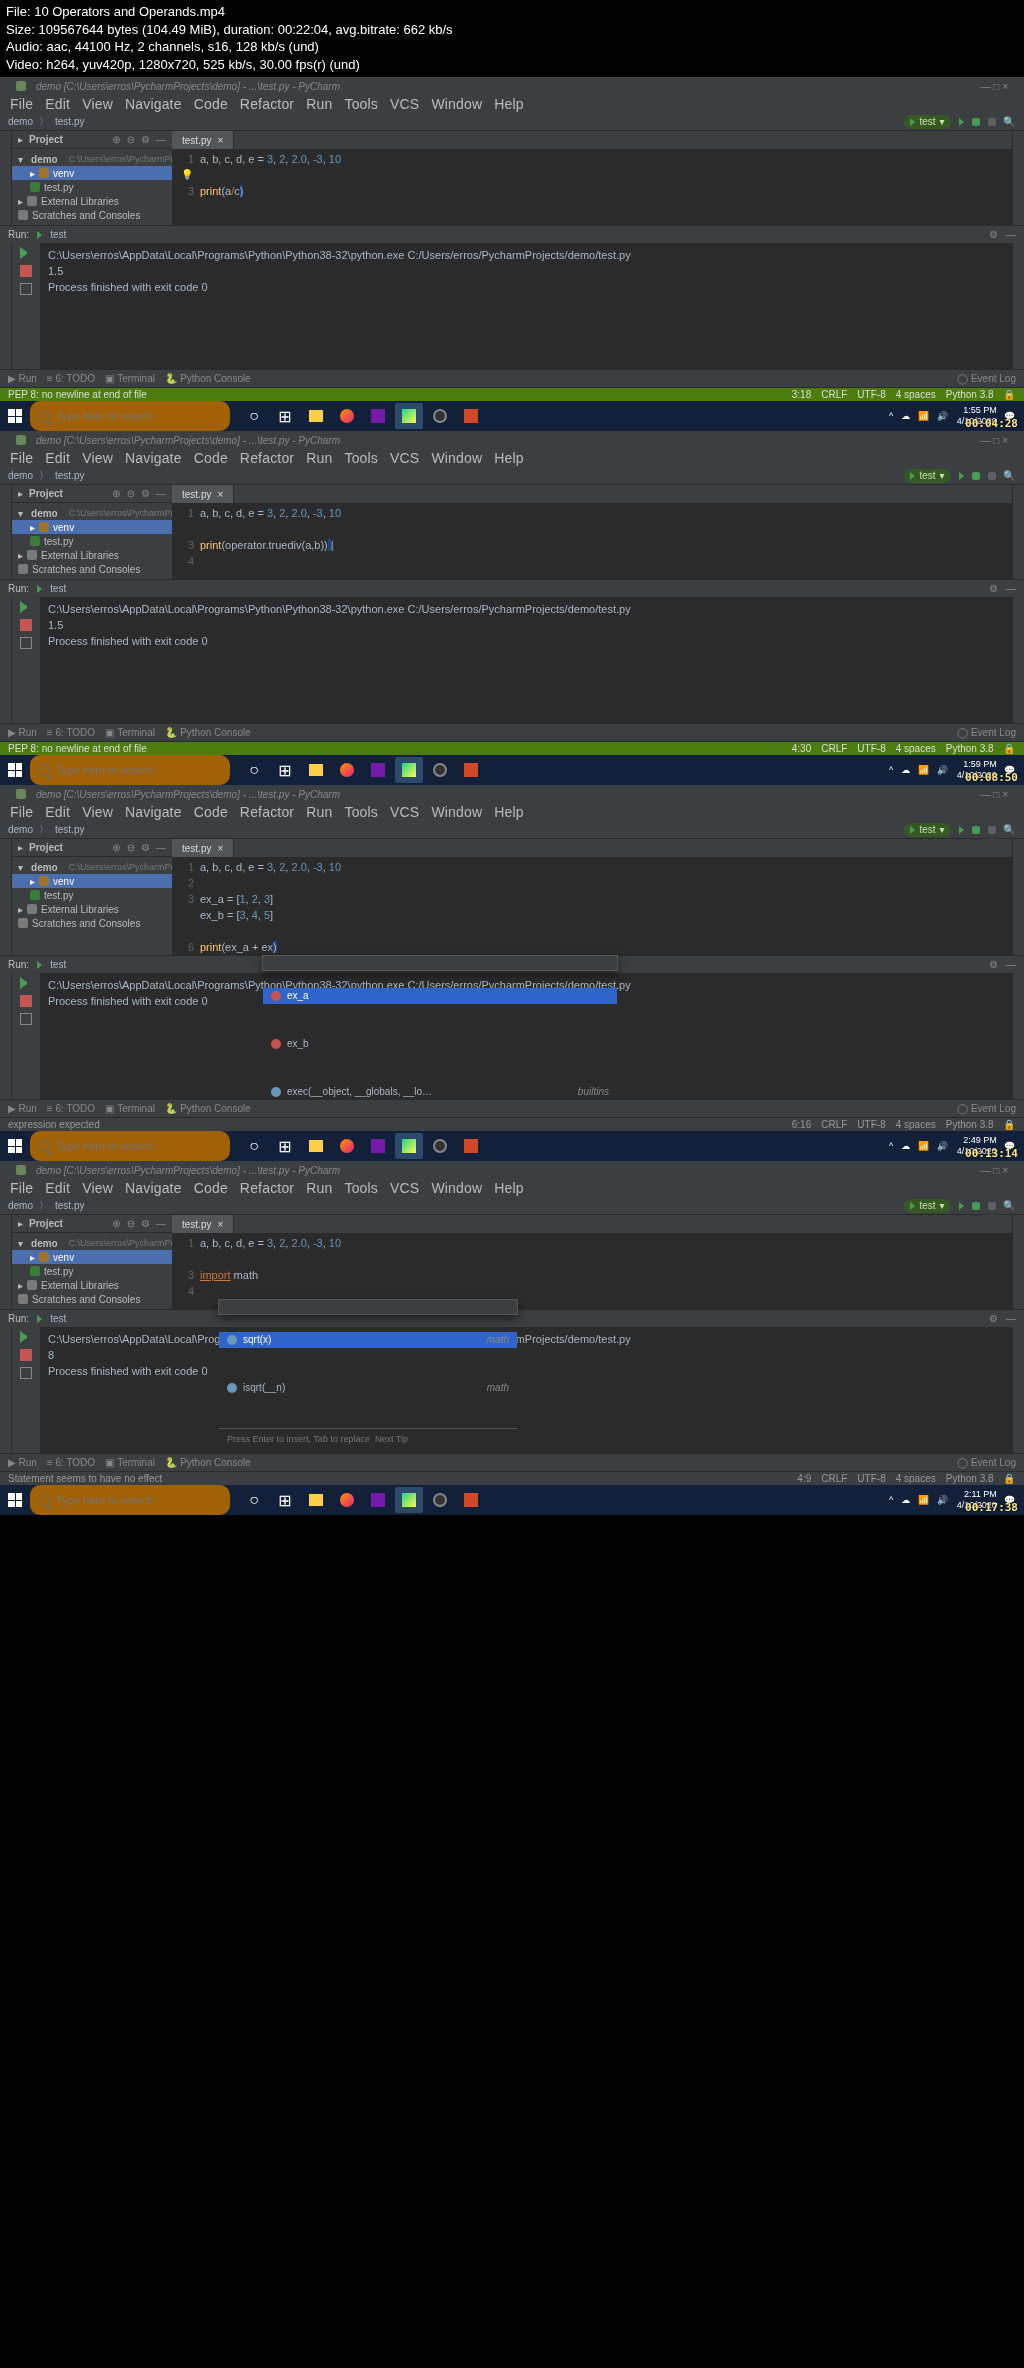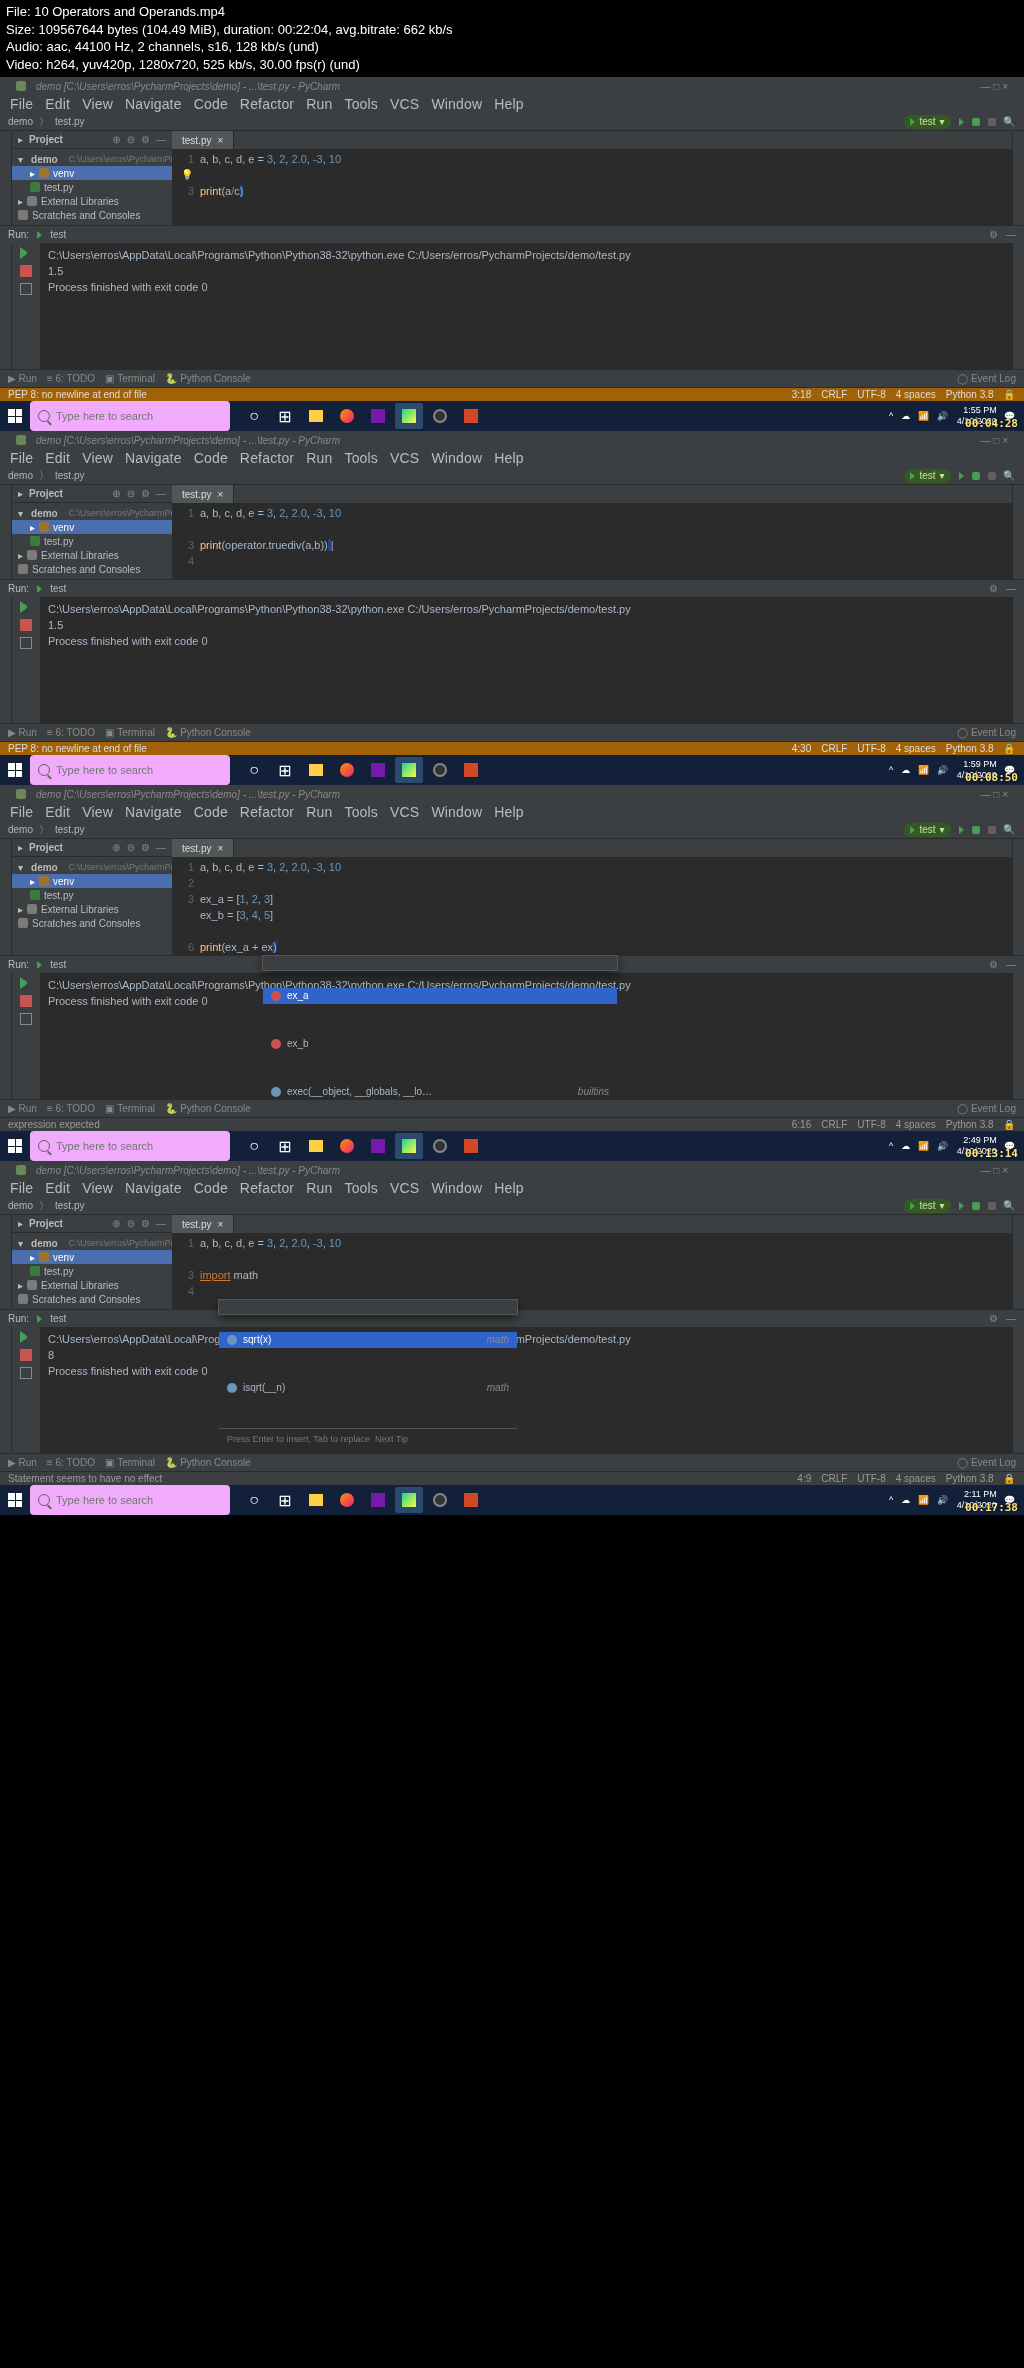--- a/index.html
+++ b/index.html
@@ -64,27 +64,27 @@
   .run-head .icons{margin-left:auto;display:flex;gap:8px;color:#888;}
   .run-body{display:flex;background:#2b2b2b;}
   .run-ctrl{width:28px;background:#3c3f41;display:flex;flex-direction:column;align-items:center;padding-top:4px;gap:6px;}
   .run-ctrl div{width:12px;height:12px;}
   .console{flex:1;font:11px/16px Consolas,monospace;color:#a9b7c6;padding:4px 8px;}
 
   .ide-toolstrip{display:flex;align-items:center;height:18px;background:#3c3f41;font-size:10px;padding:0 8px;gap:10px;border-top:1px solid #2b2b2b;color:#888;}
   .ide-toolstrip .right{margin-left:auto;}
   .status-msg{height:14px;background:#3c3f41;font-size:10px;color:#999;padding:0 8px;display:flex;align-items:center;border-top:1px solid #2b2b2b;}
   .status-msg .right{margin-left:auto;display:flex;gap:10px;}
-  .status-msg.warn{background:#a16207;color:#ddd;}
+  .status-msg.warn{background:#4d7c0f;color:#ddd;}
 
   .taskbar{display:flex;align-items:center;height:30px;background:#12203a;padding:0 0 0 0;gap:0;position:relative;}
   .tb-start{width:30px;height:30px;display:flex;align-items:center;justify-content:center;background:#12203a;}
   .win-logo{width:14px;height:14px;display:grid;grid-template:1fr 1fr/1fr 1fr;gap:1px;}
   .win-logo span{background:#fff;}
-  .search{display:flex;align-items:center;background:#f0abfc;height:30px;margin:2px 0;width:200px;border-radius:4px;padding:0 8px;gap:6px;}
+  .search{display:flex;align-items:center;background:#a16207;height:30px;margin:2px 0;width:200px;border-radius:10px;padding:0 8px;gap:6px;}
   .search .mag{width:12px;height:12px;border:1.5px solid #666;border-radius:50%;position:relative;}
   .search .mag:after{content:"";position:absolute;width:5px;height:1.5px;background:#666;transform:rotate(45deg);bottom:-2px;right:-3px;}
   .search input{border:0;outline:0;font-size:11px;flex:1;background:transparent;}
   .tb-icons{display:flex;gap:3px;margin-left:10px;}
   .tb-icons .ti{width:28px;height:26px;display:flex;align-items:center;justify-content:center;border-radius:2px;}
   .tray{margin-left:auto;display:flex;align-items:center;gap:8px;color:#fff;font-size:9px;padding-right:8px;}
   .tray .clock{text-align:right;line-height:11px;}
   .overlay-ts{position:absolute;right:6px;bottom:2px;color:#ffe680;font:600 11px/1 Consolas,monospace;text-shadow:0 0 3px #000;}
 </style>
 </head>

